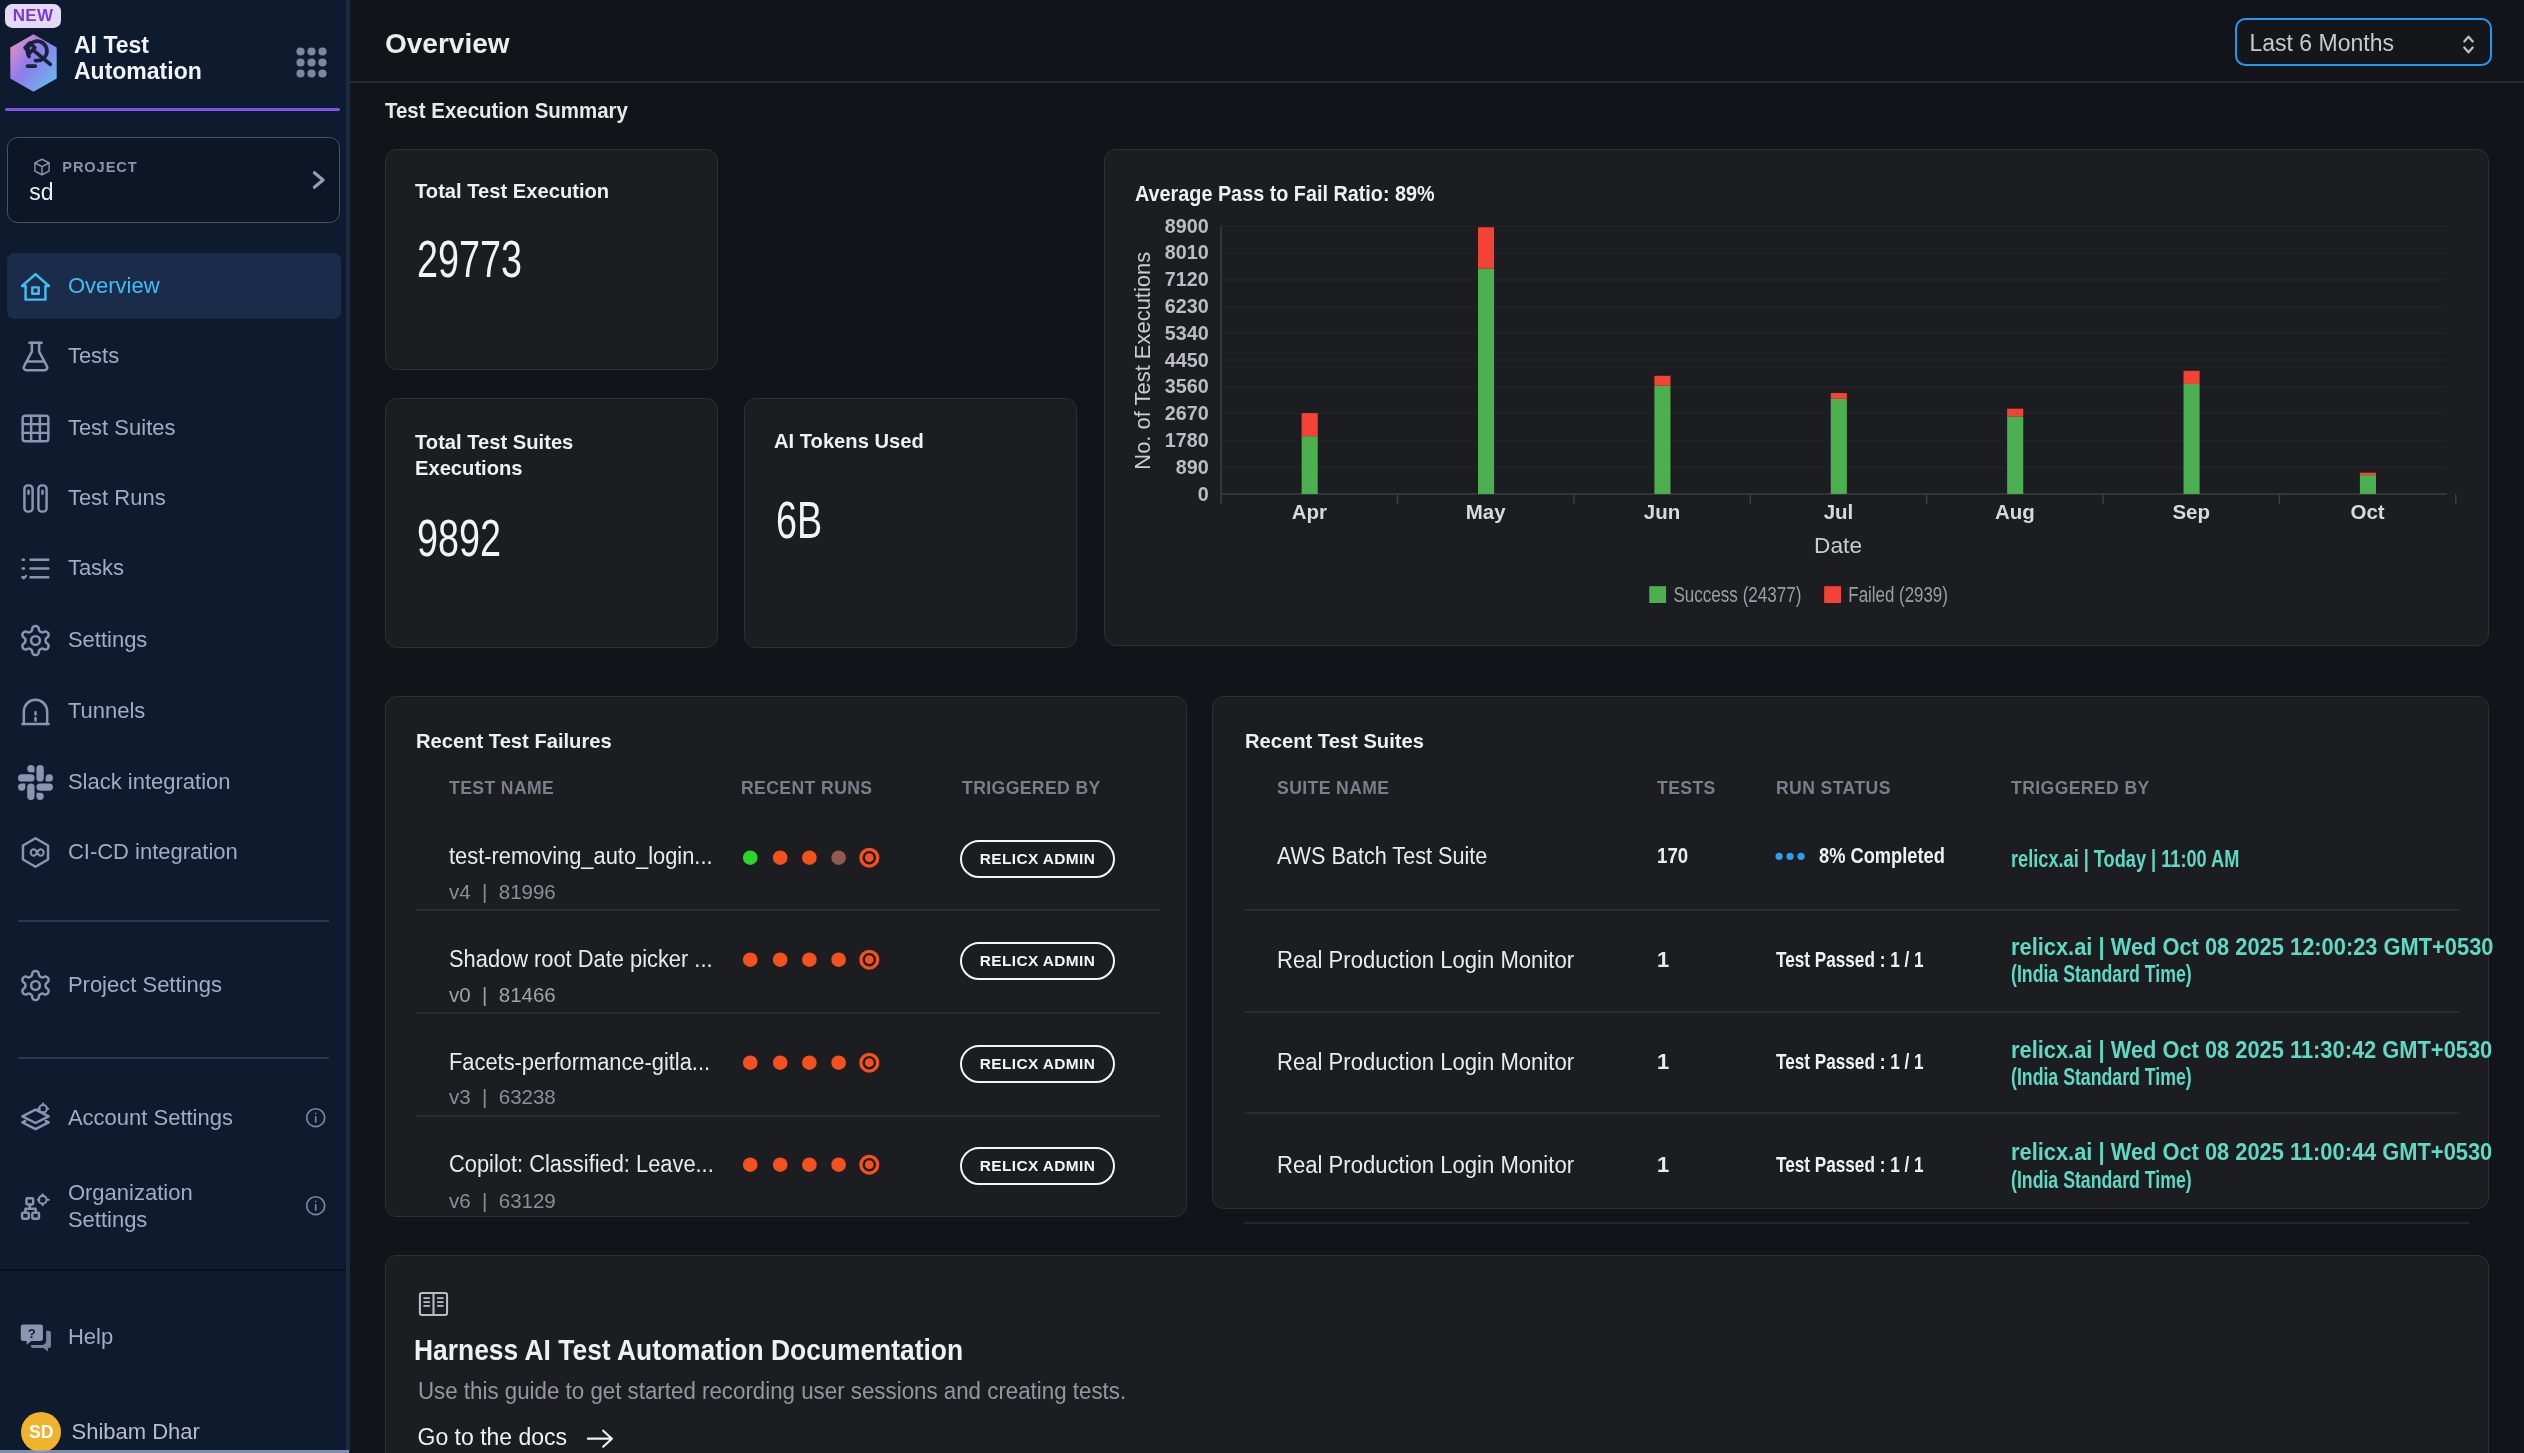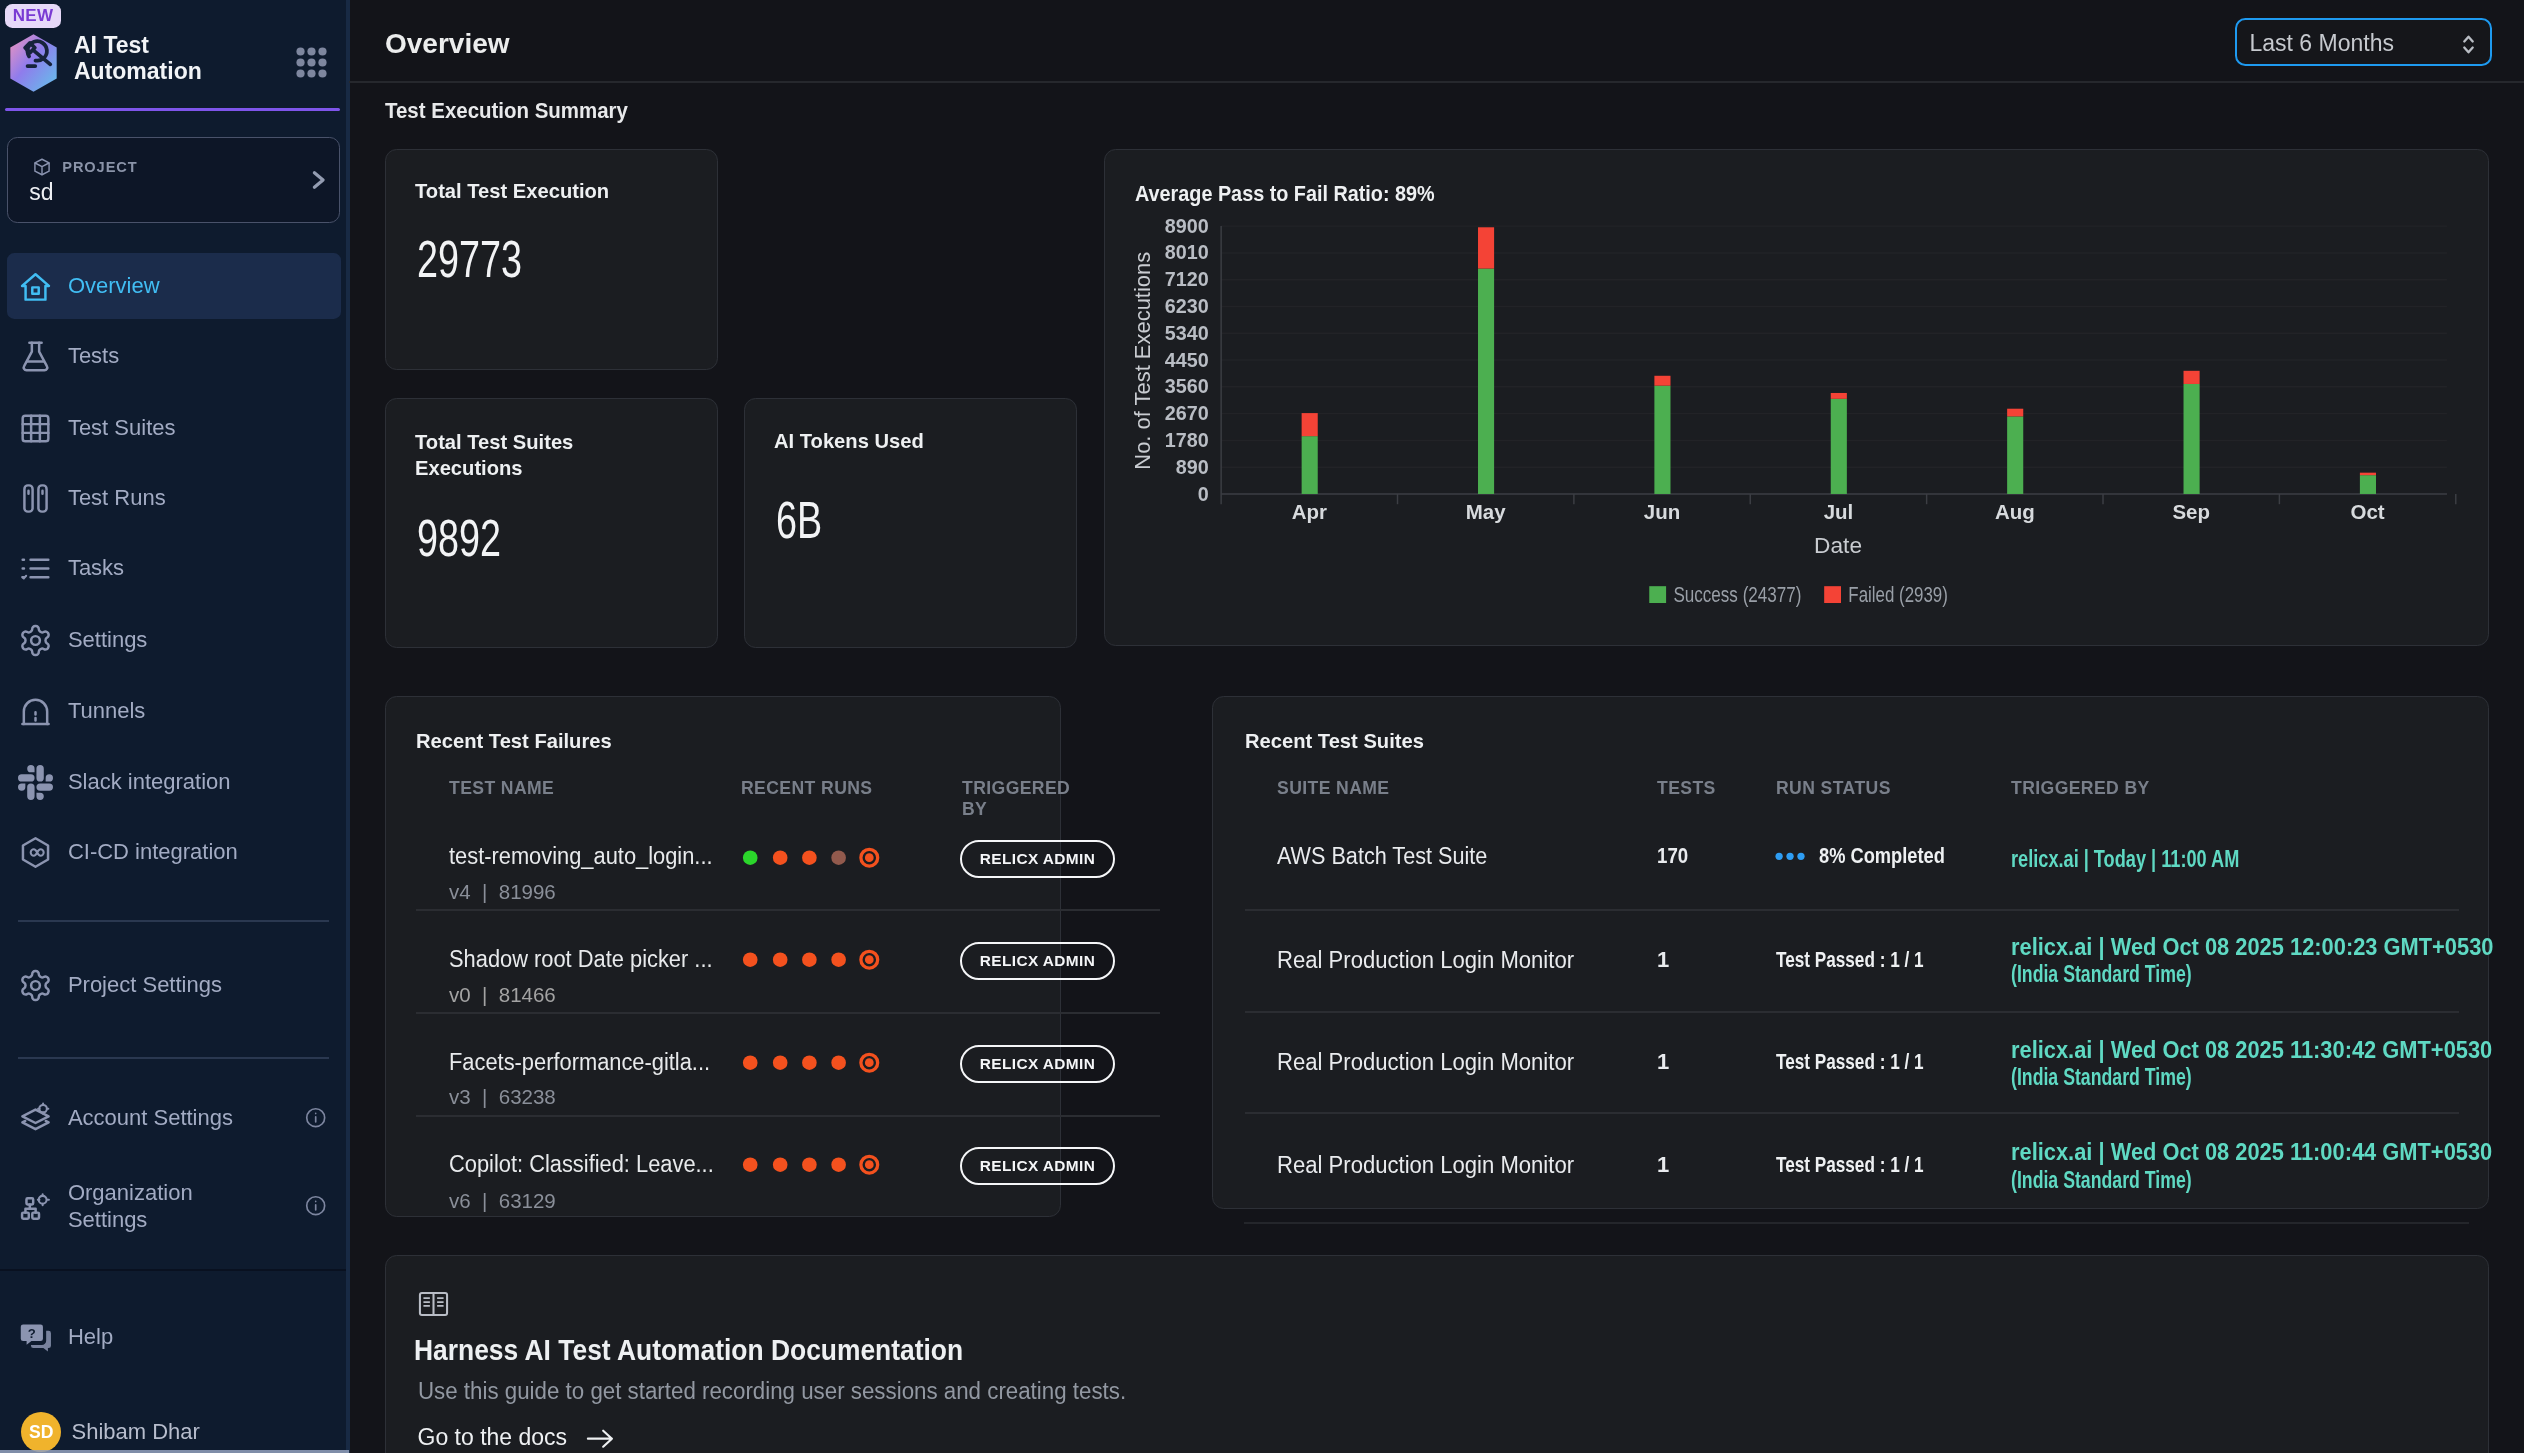--- a/index.html
+++ b/index.html
@@ -339,21 +339,21 @@
 <text x="1001" y="550" fill="#c9ccd1" font-size="31" text-anchor="middle">Date</text>
 <text x="61" y="288" fill="#c9ccd1" font-size="30" text-anchor="middle" transform="rotate(-90 61 288)">No. of Test Executions</text>
 
 <rect x="743" y="596" width="23" height="23" fill="#4caf50"></rect>
 <text x="776" y="617" fill="#999fa7" font-size="29" textLength="175" lengthAdjust="spacingAndGlyphs">Success (24377)</text>
 <rect x="982" y="596" width="23" height="23" fill="#f44336"></rect>
 <text x="1015" y="617" fill="#999fa7" font-size="29" textLength="136" lengthAdjust="spacingAndGlyphs">Failed (2939)</text>
 </svg>
 </div>
 
-<div class="card" style="left:385px;top:696px;width:676px;height:521px">
+<div class="card" style="left:385px;top:696px;width:802px;height:521px">
 <div class="ctitle" style="left:30px;top:31.5px">Recent Test Failures</div>
 <div class="abs th" style="left:63px;top:81px">TEST NAME</div>
 <div class="abs th" style="left:355px;top:81px">RECENT RUNS</div>
 <div class="abs th" style="left:576px;top:81px">TRIGGERED BY</div>
 
 <div class="abs" style="left:63px;top:146px;color:#e8eaec;font-size:23px;transform:scaleX(.95);transform-origin:0 0">test-removing_auto_login...</div>
 <div class="abs" style="left:63px;top:183px;color:#8a8f99;font-size:20.5px">v4&nbsp; | &nbsp;81996</div>
 <svg class="abs" style="left:354px;top:149px" width="168" height="23.4" viewBox="0 0 230 32">
 <circle cx="14" cy="16" r="10" fill="#2bd62b"></circle>
         <circle cx="55" cy="16" r="10" fill="#f4511e"></circle>

